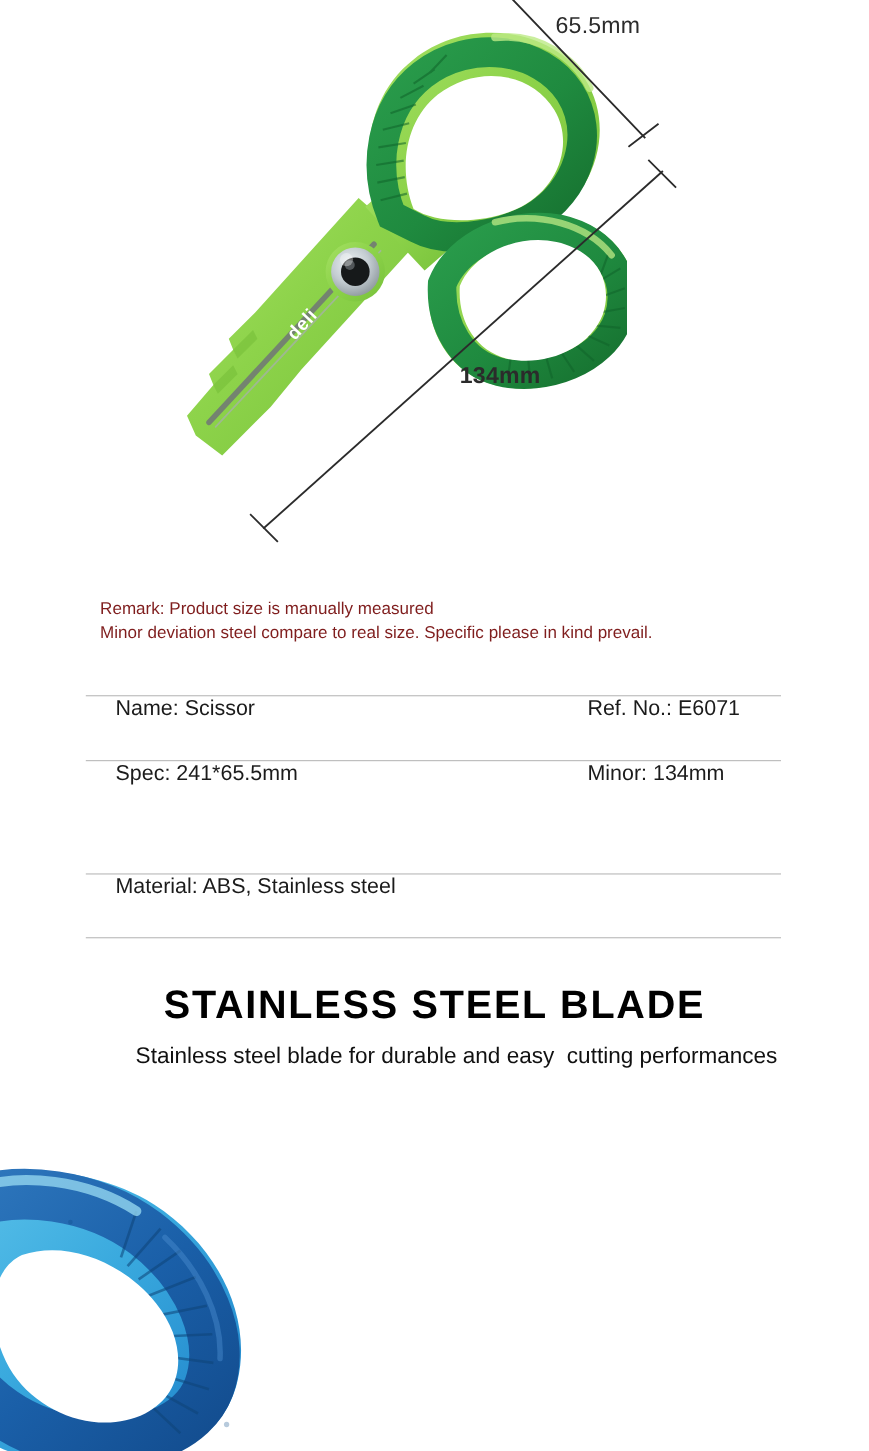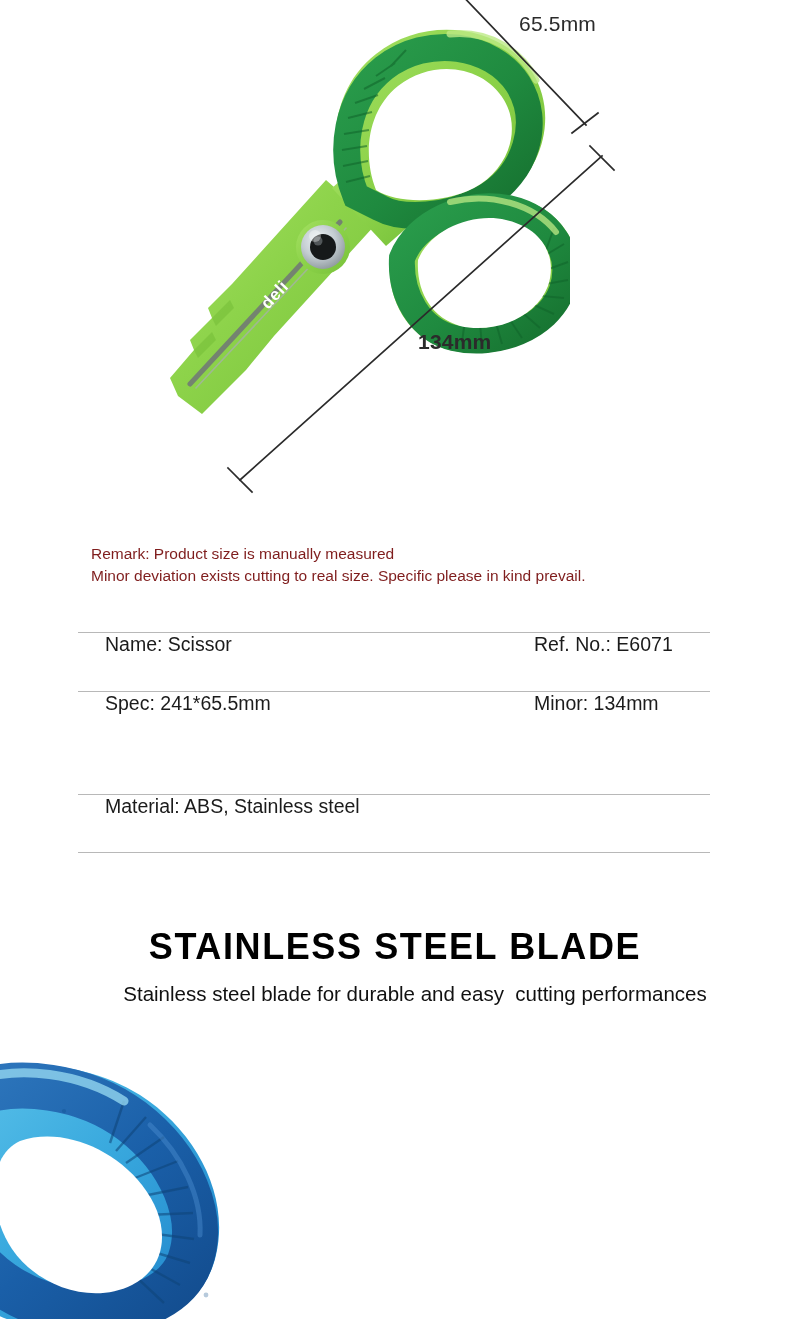--- a/index.html
+++ b/index.html
@@ -27,21 +27,21 @@
   .dims svg { display:block; width:790px; height:520px; }
 
   .dim-label {
     position:absolute;
     font-family:"Liberation Sans", sans-serif;
     font-size:21px;
     color:#2b2b2b;
     letter-spacing:0.2px;
     white-space:nowrap;
   }
-  #dim-label-width  { left:519px; top:12px; }
+  #dim-label-width  { left:505px; top:12px; }
   #dim-label-length { left:418px; top:330px;font-weight:bold; }
 
   
   .remark {
     position:absolute;
     left:91px; top:543px;
     width:640px;
     font-size:15.5px;
     line-height:22px;
     color:#7f1d1d;
@@ -65,21 +65,21 @@
     font-size:19.5px;
     color:#1b1b1b;
     white-space:nowrap;
   }
   .spec-cell.left  { margin-left:27px; }
   .spec-cell.right { position:absolute; left:456px; }
 
   
   .feature {
     position:absolute;
-    left:0; top:925px;
+    left:0; top:891px;
     width:790px;
     text-align:center;
   }
   .feature-title {
     font-size:36px;
     font-weight:bold;
     letter-spacing:1.6px;
     color:#000;
     line-height:44px;
     white-space:nowrap;
@@ -251,21 +251,21 @@
       </svg>
     </div>
 
     <span class="dim-label" id="dim-label-width">65.5mm</span>
 
     <span class="dim-label" id="dim-label-length">134mm</span>
   </div>
 
   <div class="remark">
     <div>Remark: Product size is manually measured</div>
-    <div>Minor deviation exists cutting to real size. Specific please in kind prevail.</div>
+    <div>Minor deviation steel compare to real size. Specific please in kind prevail.</div>
   </div>
 
   <div class="spec-table">
 
     <div class="spec-row">
       <span class="spec-cell left">Name: Scissor</span>
       <span class="spec-cell right">Ref. No.: E6071</span>
     </div>
 
     <div class="spec-row">

